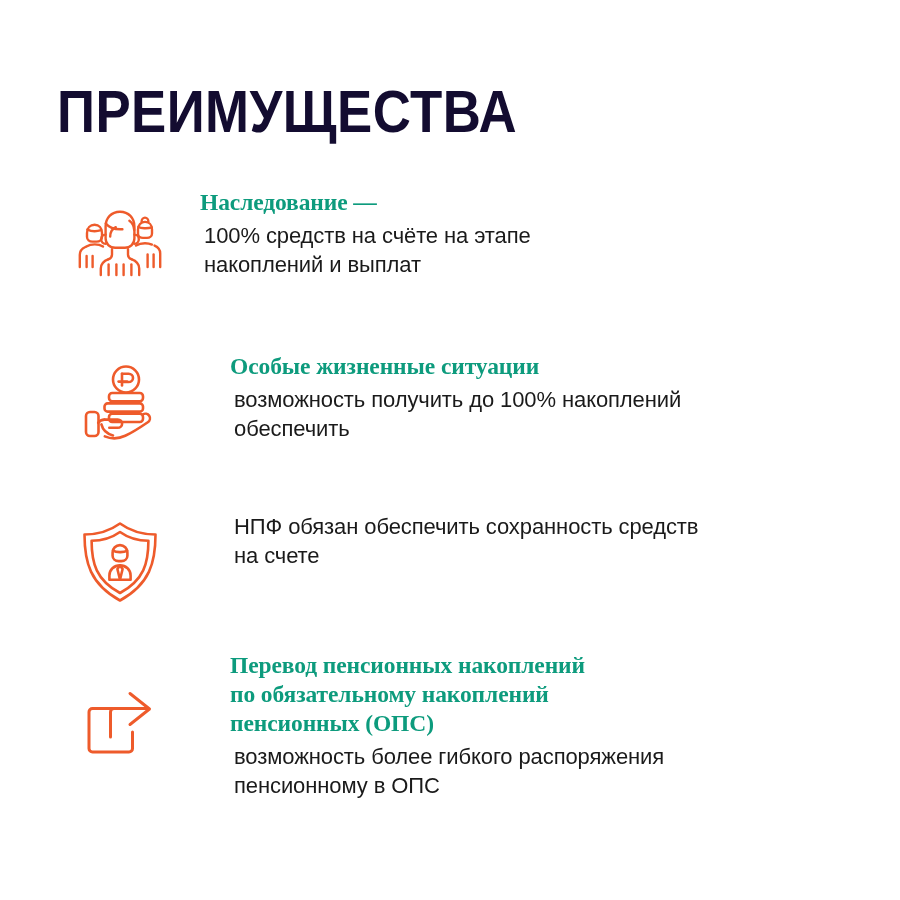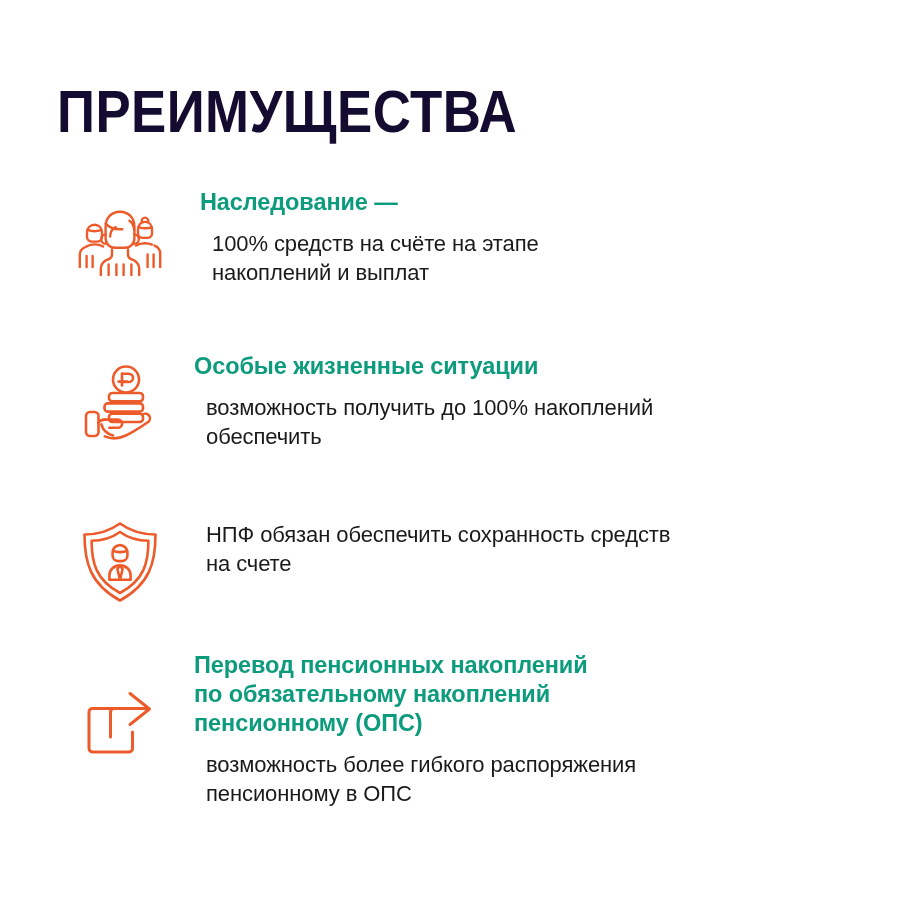--- a/index.html
+++ b/index.html
@@ -49,21 +49,21 @@
     top: 186px;
     width: 900px;
   }
   .feature {
     position: relative;
     display: flex;
     align-items: flex-start;
     padding-left: 72px;
     box-sizing: border-box;
   }
-  .feature + .feature { margin-top: 0; }
+  .feature + .feature { margin-top: 0; gap: 36px; }
 
   .feature-icon {
     flex: 0 0 auto;
     width: 96px;
     display: flex;
     align-items: flex-start;
     justify-content: center;
   }
   .feature-icon svg { display: block; }
 
@@ -78,25 +78,25 @@
     font-size: 23.5px;
     line-height: 29px;
     margin: 0 0 1px 0;
     letter-spacing: -0.1px;
   }
   .feature-body {
     color: #1A1A1A;
     font-weight: 400;
     font-size: 22px;
     line-height: 29px;
-    margin: 12px;
+    margin: 4px;
     letter-spacing: -0.1px;
   }
   .feature-body .line { display: block; }
-  .feature-head .line { display: block; }
+  .feature-head .line { display: block; font-family: Liberation Serif, serif; }
 
   
   .f1 { position: absolute; top: 0px;   left: 0; right: 0; }
   .f2 { position: absolute; top: 164px; left: 0; right: 0; }
   .f3 { position: absolute; top: 320px; left: 0; right: 0; }
   .f4 { position: absolute; top: 463px; left: 0; right: 0; justify-content: space-between; }
 
   .f1 .feature-text { padding-left: 32px; }
   .f1 .feature-icon { padding-top: 12px; }
   .f2 .feature-icon { padding-top: 12px; }
@@ -226,21 +226,21 @@
 
           <path d="M31.5 52V27c0-2 1.6-3.5 3.5-3.5h34"></path>
 
           <path d="M51 8.5 70.5 24 51 39.5"></path>
         </svg>
       </div>
       <div class="feature-text">
         <p class="feature-head">
           <span class="line">Перевод пенсионных накоплений</span>
           <span class="line">по обязательному накоплений</span>
-          <span class="line">пенсионному (ОПС)</span>
+          <span class="line">пенсионных (ОПС)</span>
         </p>
         <p class="feature-body">
           <span class="line">возможность более гибкого распоряжения</span>
           <span class="line">пенсионному в ОПС</span>
         </p>
       </div>
     </div>
 
   </div>
 </div>

